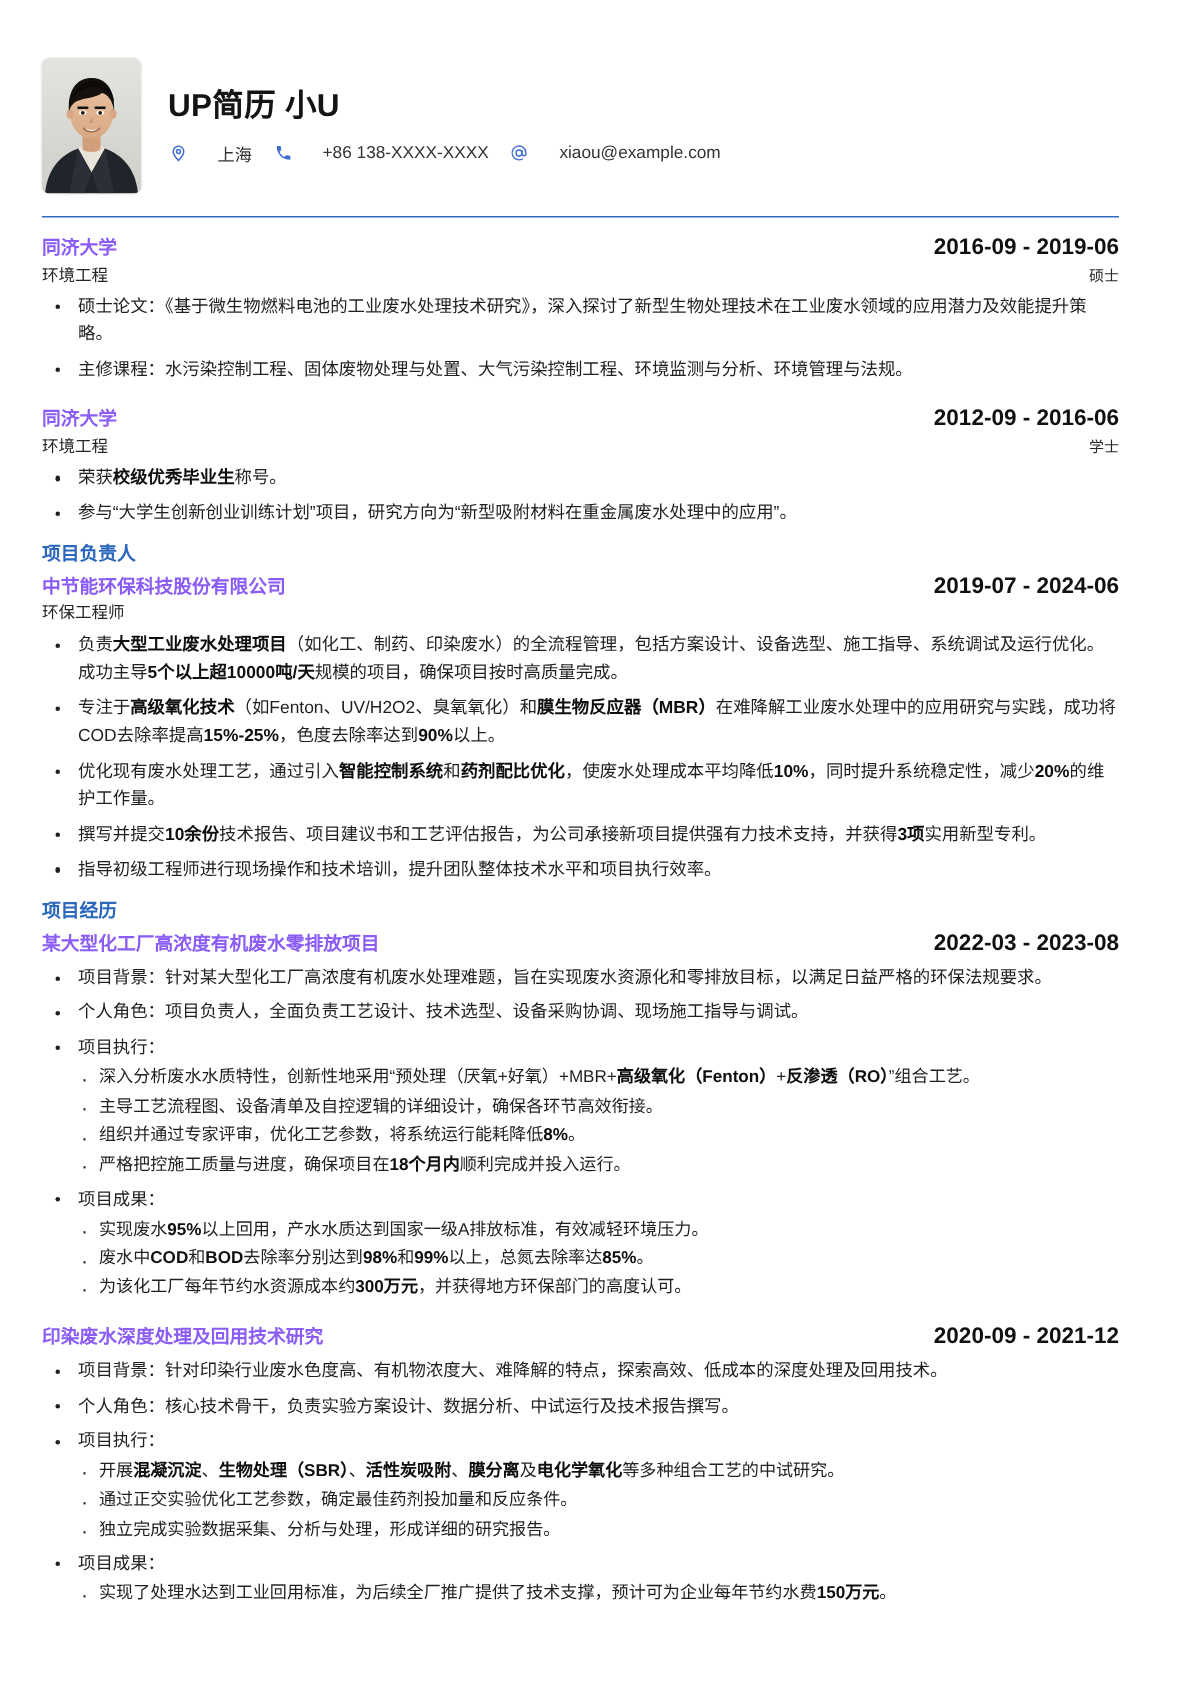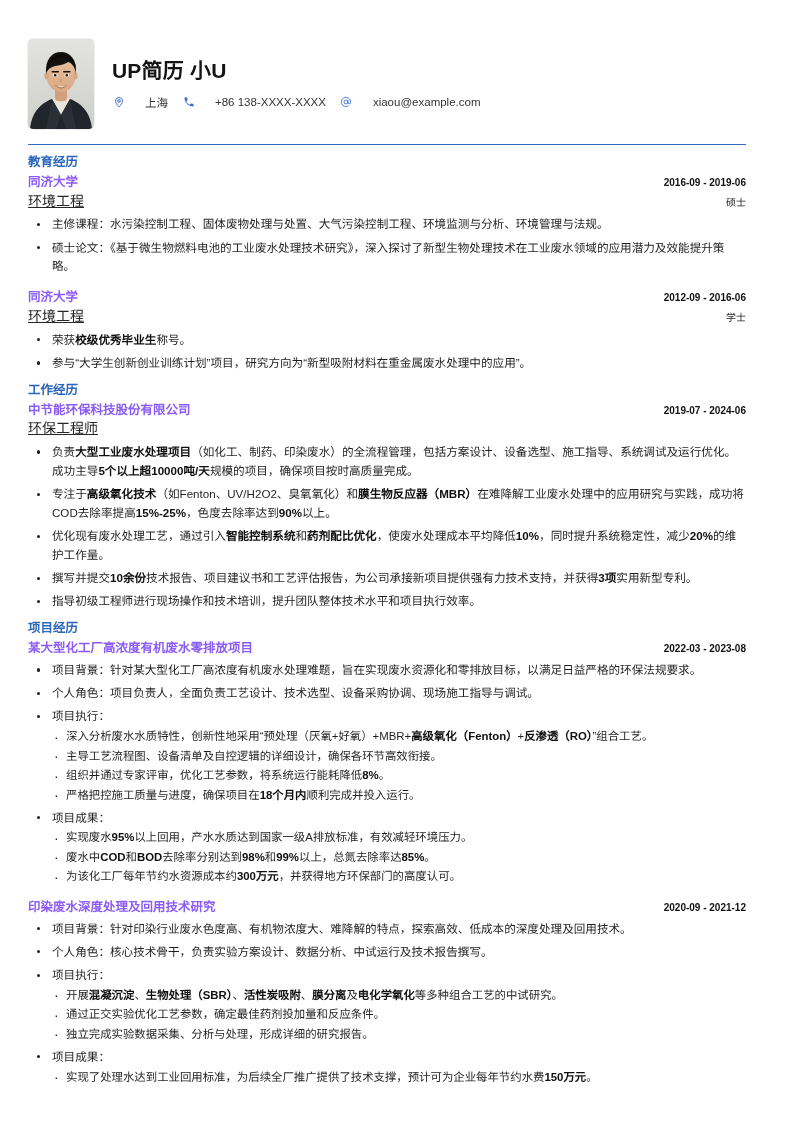--- a/index.html
+++ b/index.html
@@ -105,38 +105,37 @@
     justify-content: space-between;
     gap: 12px;
   }
   .entry-org {
     font-size: 12.5px;
     font-weight: 700;
     color: #8b5cf6;
     line-height: 1.5;
   }
   .entry-date {
-    font-size: 10px;
+    font-size: 15px;
     font-weight: 700;
     color: #111111;
     white-space: nowrap;
     line-height: 1.5;
   }
   .entry-sub {
     display: flex;
     align-items: baseline;
     justify-content: space-between;
     gap: 12px;
     margin-top: -1px;
   }
   .entry-role {
-    font-size: 14px;
+    font-size: 11px;
     color: #262626;
     line-height: 1.55;
-    text-decoration: underline;
   }
   .entry-meta {
     font-size: 10px;
     color: #262626;
     white-space: nowrap;
     line-height: 1.55;
   }
 
   
   ul.bullets {
@@ -272,52 +271,51 @@
         </span>
 
       </div>
     </div>
   </div>
 
   <hr class="rule">
 
   <div id="sections-root">
       <div class="section">
-        <div class="section-title">教育经历</div>
         <div class="entry">
           <div class="entry-head">
             <div class="entry-org">同济大学</div>
             <div class="entry-date">2016-09 - 2019-06</div>
           </div>
           <div class="entry-sub">
             <div class="entry-role">环境工程</div>
             <div class="entry-meta">硕士</div>
           </div>
           <ul class="bullets">
+            <li>硕士论文：《基于微生物燃料电池的工业废水处理技术研究》，深入探讨了新型生物处理技术在工业废水领域的应用潜力及效能提升策略。</li>
             <li>主修课程：水污染控制工程、固体废物处理与处置、大气污染控制工程、环境监测与分析、环境管理与法规。</li>
-            <li>硕士论文：《基于微生物燃料电池的工业废水处理技术研究》，深入探讨了新型生物处理技术在工业废水领域的应用潜力及效能提升策略。</li>
           </ul>
         </div>
         <div class="entry">
           <div class="entry-head">
             <div class="entry-org">同济大学</div>
             <div class="entry-date">2012-09 - 2016-06</div>
           </div>
           <div class="entry-sub">
             <div class="entry-role">环境工程</div>
             <div class="entry-meta">学士</div>
           </div>
           <ul class="bullets">
             <li>荣获<b>校级优秀毕业生</b>称号。</li>
             <li>参与“大学生创新创业训练计划”项目，研究方向为“新型吸附材料在重金属废水处理中的应用”。</li>
           </ul>
         </div>
       </div>
       <div class="section">
-        <div class="section-title">工作经历</div>
+        <div class="section-title">项目负责人</div>
         <div class="entry">
           <div class="entry-head">
             <div class="entry-org">中节能环保科技股份有限公司</div>
             <div class="entry-date">2019-07 - 2024-06</div>
           </div>
           <div class="entry-sub">
             <div class="entry-role">环保工程师</div>
             <div class="entry-meta"></div>
           </div>
           <ul class="bullets">

